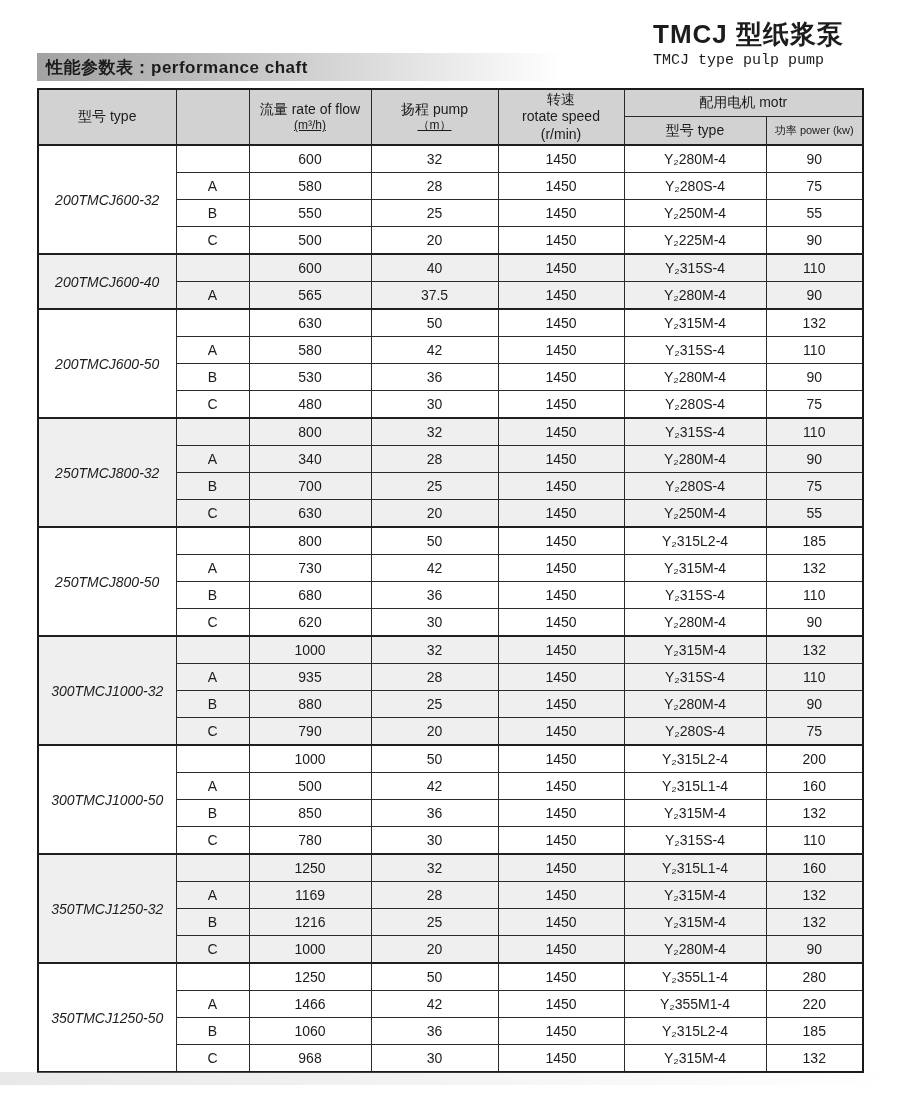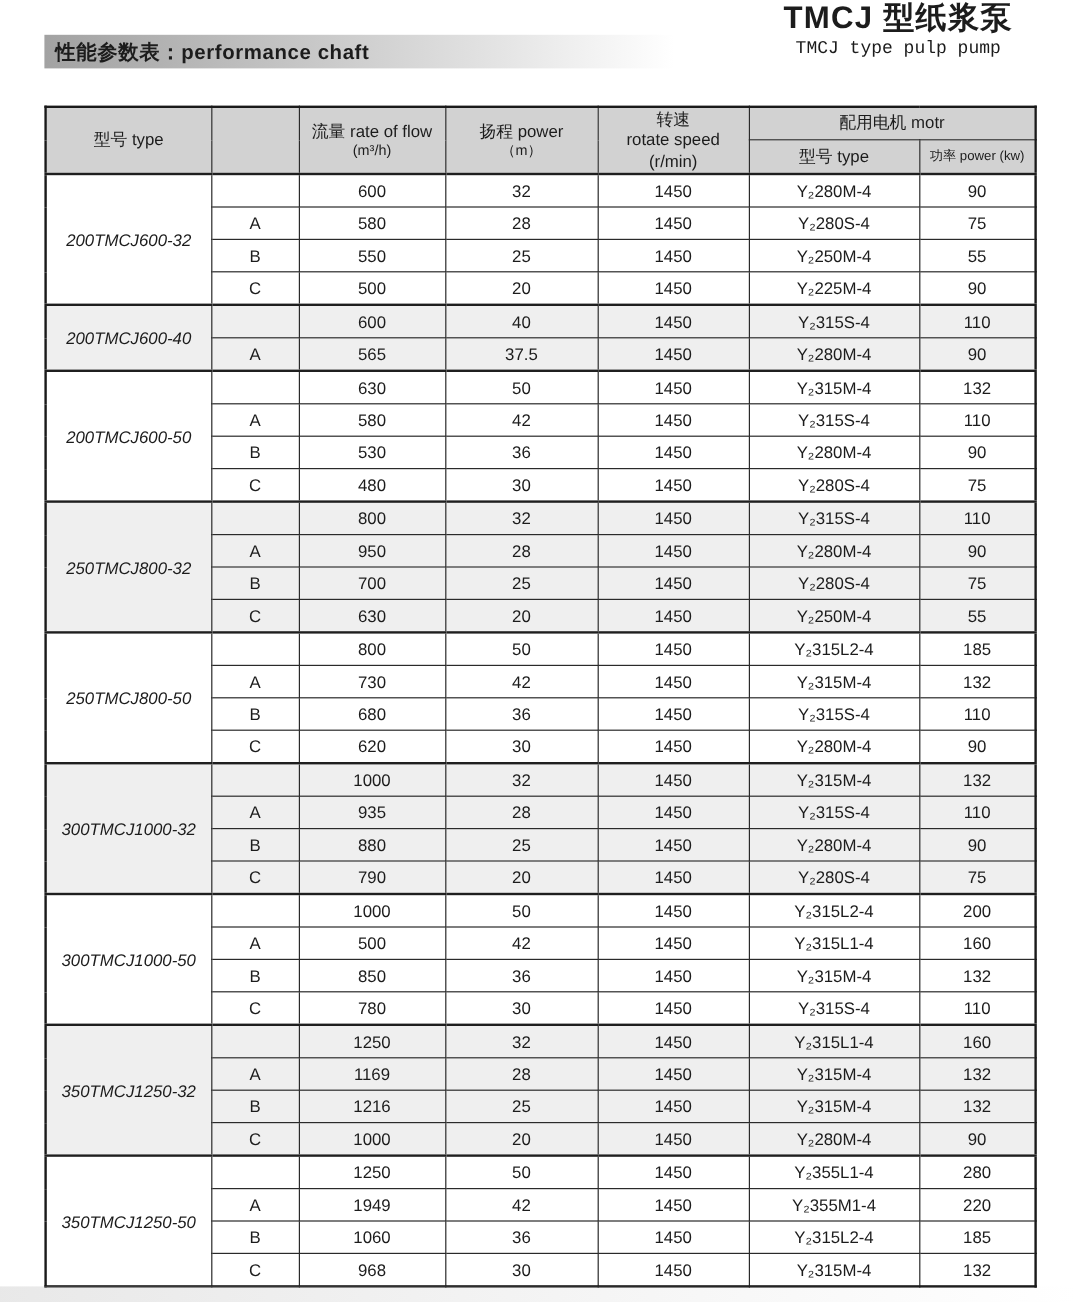--- a/index.html
+++ b/index.html
@@ -1,42 +1,42 @@
 <!DOCTYPE html>
 <html><head>
 <meta charset="utf-8">
 <style>
   html,body{margin:0;padding:0;background:#ffffff;}
   body{
     width:900px;height:1093px;position:relative;overflow:hidden;
     font-family:"Liberation Sans","DejaVu Sans",sans-serif;
     color:#1c1c1c;-webkit-font-smoothing:antialiased;
   }
-  .title-block{position:absolute;top:0;right:56px;text-align:center;}
+  .title-block{position:absolute;top:20px;right:56px;text-align:left;}
   .title-cn{font-size:26px;font-weight:bold;letter-spacing:1px;line-height:1.15;}
   .title-en{font-size:15px;line-height:1.3;margin-top:1px;font-family:Liberation Mono, monospace;}
   .section-bar{
-    position:absolute;top:29px;left:37px;width:525px;height:28px;
+    position:absolute;top:53px;left:37px;width:525px;height:28px;
     background:linear-gradient(to right,#a2a2a2 0%,#bcbcbc 30%,#dddddd 65%,#ffffff 100%);
     display:flex;align-items:center;
   }
   .section-bar span{font-size:17px;font-weight:bold;padding-left:9px;letter-spacing:0.5px;}
   .tbl-wrap{position:absolute;top:88px;left:37px;}
   table{border-collapse:collapse;table-layout:fixed;width:825px;}
   th,td{
     border:1px solid #2a2a2a;text-align:center;vertical-align:middle;
     padding:0;overflow:hidden;white-space:nowrap;
   }
   table{border:2px solid #1a1a1a;}
   thead th{background:#d2d2d2;font-weight:normal;font-size:14px;line-height:1.25;}
   thead tr:first-child th{height:26px;}
   thead tr:last-child th{height:27px;}
   th.tall{height:53px;}
   thead{border-bottom:2px solid #1a1a1a;}
-  .unit{font-size:12px;display:block;}
+  .unit{font-size:12px;display:block;text-decoration:underline;}
   .hline{display:block;}
   .power-h{font-size:11px;}
   tbody td{height:26px;font-size:14px;background:#ffffff;}
   tbody tr.shaded td{background:#efefef;}
   tbody tr.group-start td{border-top:2px solid #1f1f1f;}
   td.model-cell{font-size:14px;font-style:italic;}
   .bottom-fade{
     position:absolute;left:0;top:1072px;width:900px;height:13px;
     background:linear-gradient(to right,rgba(190,190,190,0.35),rgba(255,255,255,0));
   }
@@ -66,21 +66,21 @@
     </colgroup>
     <thead>
       <tr>
         <th rowspan="2" class="tall">型号 type</th>
         <th rowspan="2" class="tall"></th>
         <th rowspan="2" class="tall">
           <span class="hline">流量 rate of flow</span>
           <span class="unit">(m³/h)</span>
         </th>
         <th rowspan="2" class="tall">
-          <span class="hline">扬程 power</span>
+          <span class="hline">扬程 pump</span>
           <span class="unit">（m）</span>
         </th>
         <th rowspan="2" class="tall">
           <span class="hline">转速</span>
           <span class="hline">rotate speed</span>
           <span class="hline">(r/min)</span>
         </th>
         <th colspan="2">配用电机 motr</th>
       </tr>
       <tr>
@@ -176,21 +176,21 @@
           <td rowspan="4" class="model-cell">250TMCJ800-32</td>
           <td></td>
           <td>800</td>
           <td>32</td>
           <td>1450</td>
           <td>Y₂315S-4</td>
           <td>110</td>
         </tr>
         <tr class="shaded ">
           <td>A</td>
-          <td>950</td>
+          <td>340</td>
           <td>28</td>
           <td>1450</td>
           <td>Y₂280M-4</td>
           <td>90</td>
         </tr>
         <tr class="shaded ">
           <td>B</td>
           <td>700</td>
           <td>25</td>
           <td>1450</td>
@@ -341,21 +341,21 @@
           <td rowspan="4" class="model-cell">350TMCJ1250-50</td>
           <td></td>
           <td>1250</td>
           <td>50</td>
           <td>1450</td>
           <td>Y₂355L1-4</td>
           <td>280</td>
         </tr>
         <tr class="">
           <td>A</td>
-          <td>1949</td>
+          <td>1466</td>
           <td>42</td>
           <td>1450</td>
           <td>Y₂355M1-4</td>
           <td>220</td>
         </tr>
         <tr class="">
           <td>B</td>
           <td>1060</td>
           <td>36</td>
           <td>1450</td>

